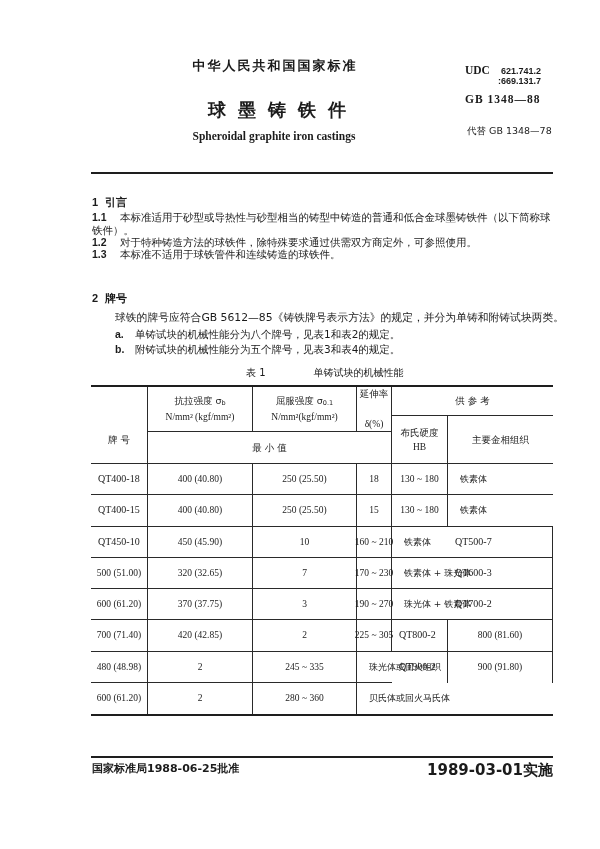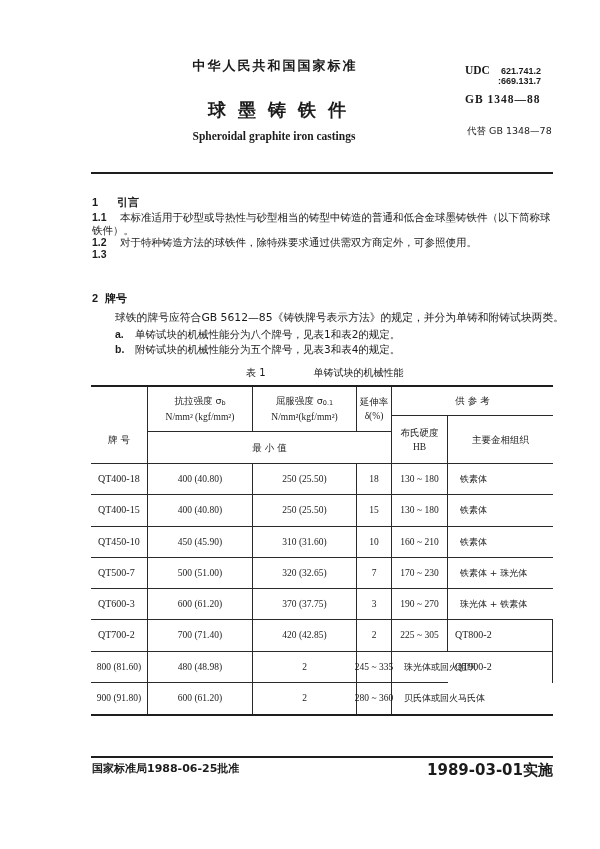--- a/index.html
+++ b/index.html
@@ -73,30 +73,31 @@
 
   <div class="abs udc-label serif">UDC</div>
   <div class="abs udc1 sansb">621.741.2</div>
   <div class="abs udc2 sansb">:669.131.7</div>
   <div class="abs std-no serif">GB 1348—88</div>
   <div class="abs replaces">代替 GB 1348—78</div>
 
   <div class="rule" style="top:172px;"></div>
 
   <div class="abs h-num sansb" style="left:92px; top:197px;">1</div>
-  <div class="abs h-title" style="left:117px; top:197px;">引言</div>
+  <div class="abs h-title" style="left:105px; top:197px;">引言</div>
 
   <div class="abs cl-num sansb" style="left:92px; top:212px;">1.1</div>
   <div class="abs txt" style="left:120px; top:212px;">本标准适用于砂型或导热性与砂型相当的铸型中铸造的普通和低合金球墨铸铁件（以下简称球</div>
   <div class="abs txt" style="left:92px; top:225px;">铁件）。</div>
 
   <div class="abs cl-num sansb" style="left:92px; top:237px;">1.2</div>
   <div class="abs txt" style="left:120px; top:237px;">对于特种铸造方法的球铁件，除特殊要求通过供需双方商定外，可参照使用。</div>
 
   <div class="abs cl-num sansb" style="left:92px; top:249px;">1.3</div>
+  <div class="abs txt" style="left:120px; top:249px;">本标准不适用于球铁管件和连续铸造的球铁件。</div>
 
   <div class="abs h-num sansb" style="left:92px; top:293px;">2</div>
   <div class="abs h-title" style="left:105px; top:293px;">牌号</div>
 
   <div class="abs txt2" style="left:115px; top:313px;">球铁的牌号应符合GB 5612—85《铸铁牌号表示方法》的规定，并分为单铸和附铸试块两类。</div>
 
   <div class="abs cl-num sansb" style="left:115px; top:329px;">a.</div>
   <div class="abs txt" style="left:135px; top:329px;">单铸试块的机械性能分为八个牌号，见表1和表2的规定。</div>
 
   <div class="abs cl-num sansb" style="left:115px; top:344px;">b.</div>
@@ -112,21 +113,21 @@
       <span><span>抗拉强度 σ</span><sub>b</sub></span>
       <span class="unit">N/mm² (kgf/mm²)</span>
     </div>
     <div class="cell hd" style="grid-column:1; grid-row:1 / span 3; justify-content:flex-start; padding-top:46px;">
       <span>牌    号</span>
     </div>
     <div class="cell hd" style="grid-column:3; grid-row:1 / span 2;">
       <span><span>屈服强度 σ</span><sub>0.1</sub></span>
       <span class="unit">N/mm²(kgf/mm²)</span>
     </div>
-    <div class="cell hd" style="grid-column:4; grid-row:1 / span 2;">
+    <div class="cell hd" style="grid-column:4; grid-row:1 / span 2;justify-content:space-between;">
       <span>延伸率</span>
       <span class="unit">δ(%)</span>
     </div>
     <div class="cell hd nr" style="grid-column:5 / span 2; grid-row:1;">
       <span>供  参  考</span>
     </div>
     <div class="cell hd" style="grid-column:5; grid-row:2 / span 2;">
       <span>布氏硬度</span>
       <span class="unit">HB</span>
     </div>
@@ -146,21 +147,20 @@
 
     <div class="cell left grade">QT400-15</div>
     <div class="cell num">400 (40.80)</div>
     <div class="cell num">250 (25.50)</div>
     <div class="cell num">15</div>
     <div class="cell num">130 ~ 180</div>
     <div class="cell left6 nr">铁素体</div>
 
     <div class="cell left grade">QT450-10</div>
     <div class="cell num">450 (45.90)</div>
-    <div class="cell num">310 (31.60)</div>
     <div class="cell num">10</div>
     <div class="cell num">160 ~ 210</div>
     <div class="cell left6 nr">铁素体</div>
 
     <div class="cell left grade">QT500-7</div>
     <div class="cell num">500 (51.00)</div>
     <div class="cell num">320 (32.65)</div>
     <div class="cell num">7</div>
     <div class="cell num">170 ~ 230</div>
     <div class="cell left6 nr">铁素体 + 珠光体</div>

